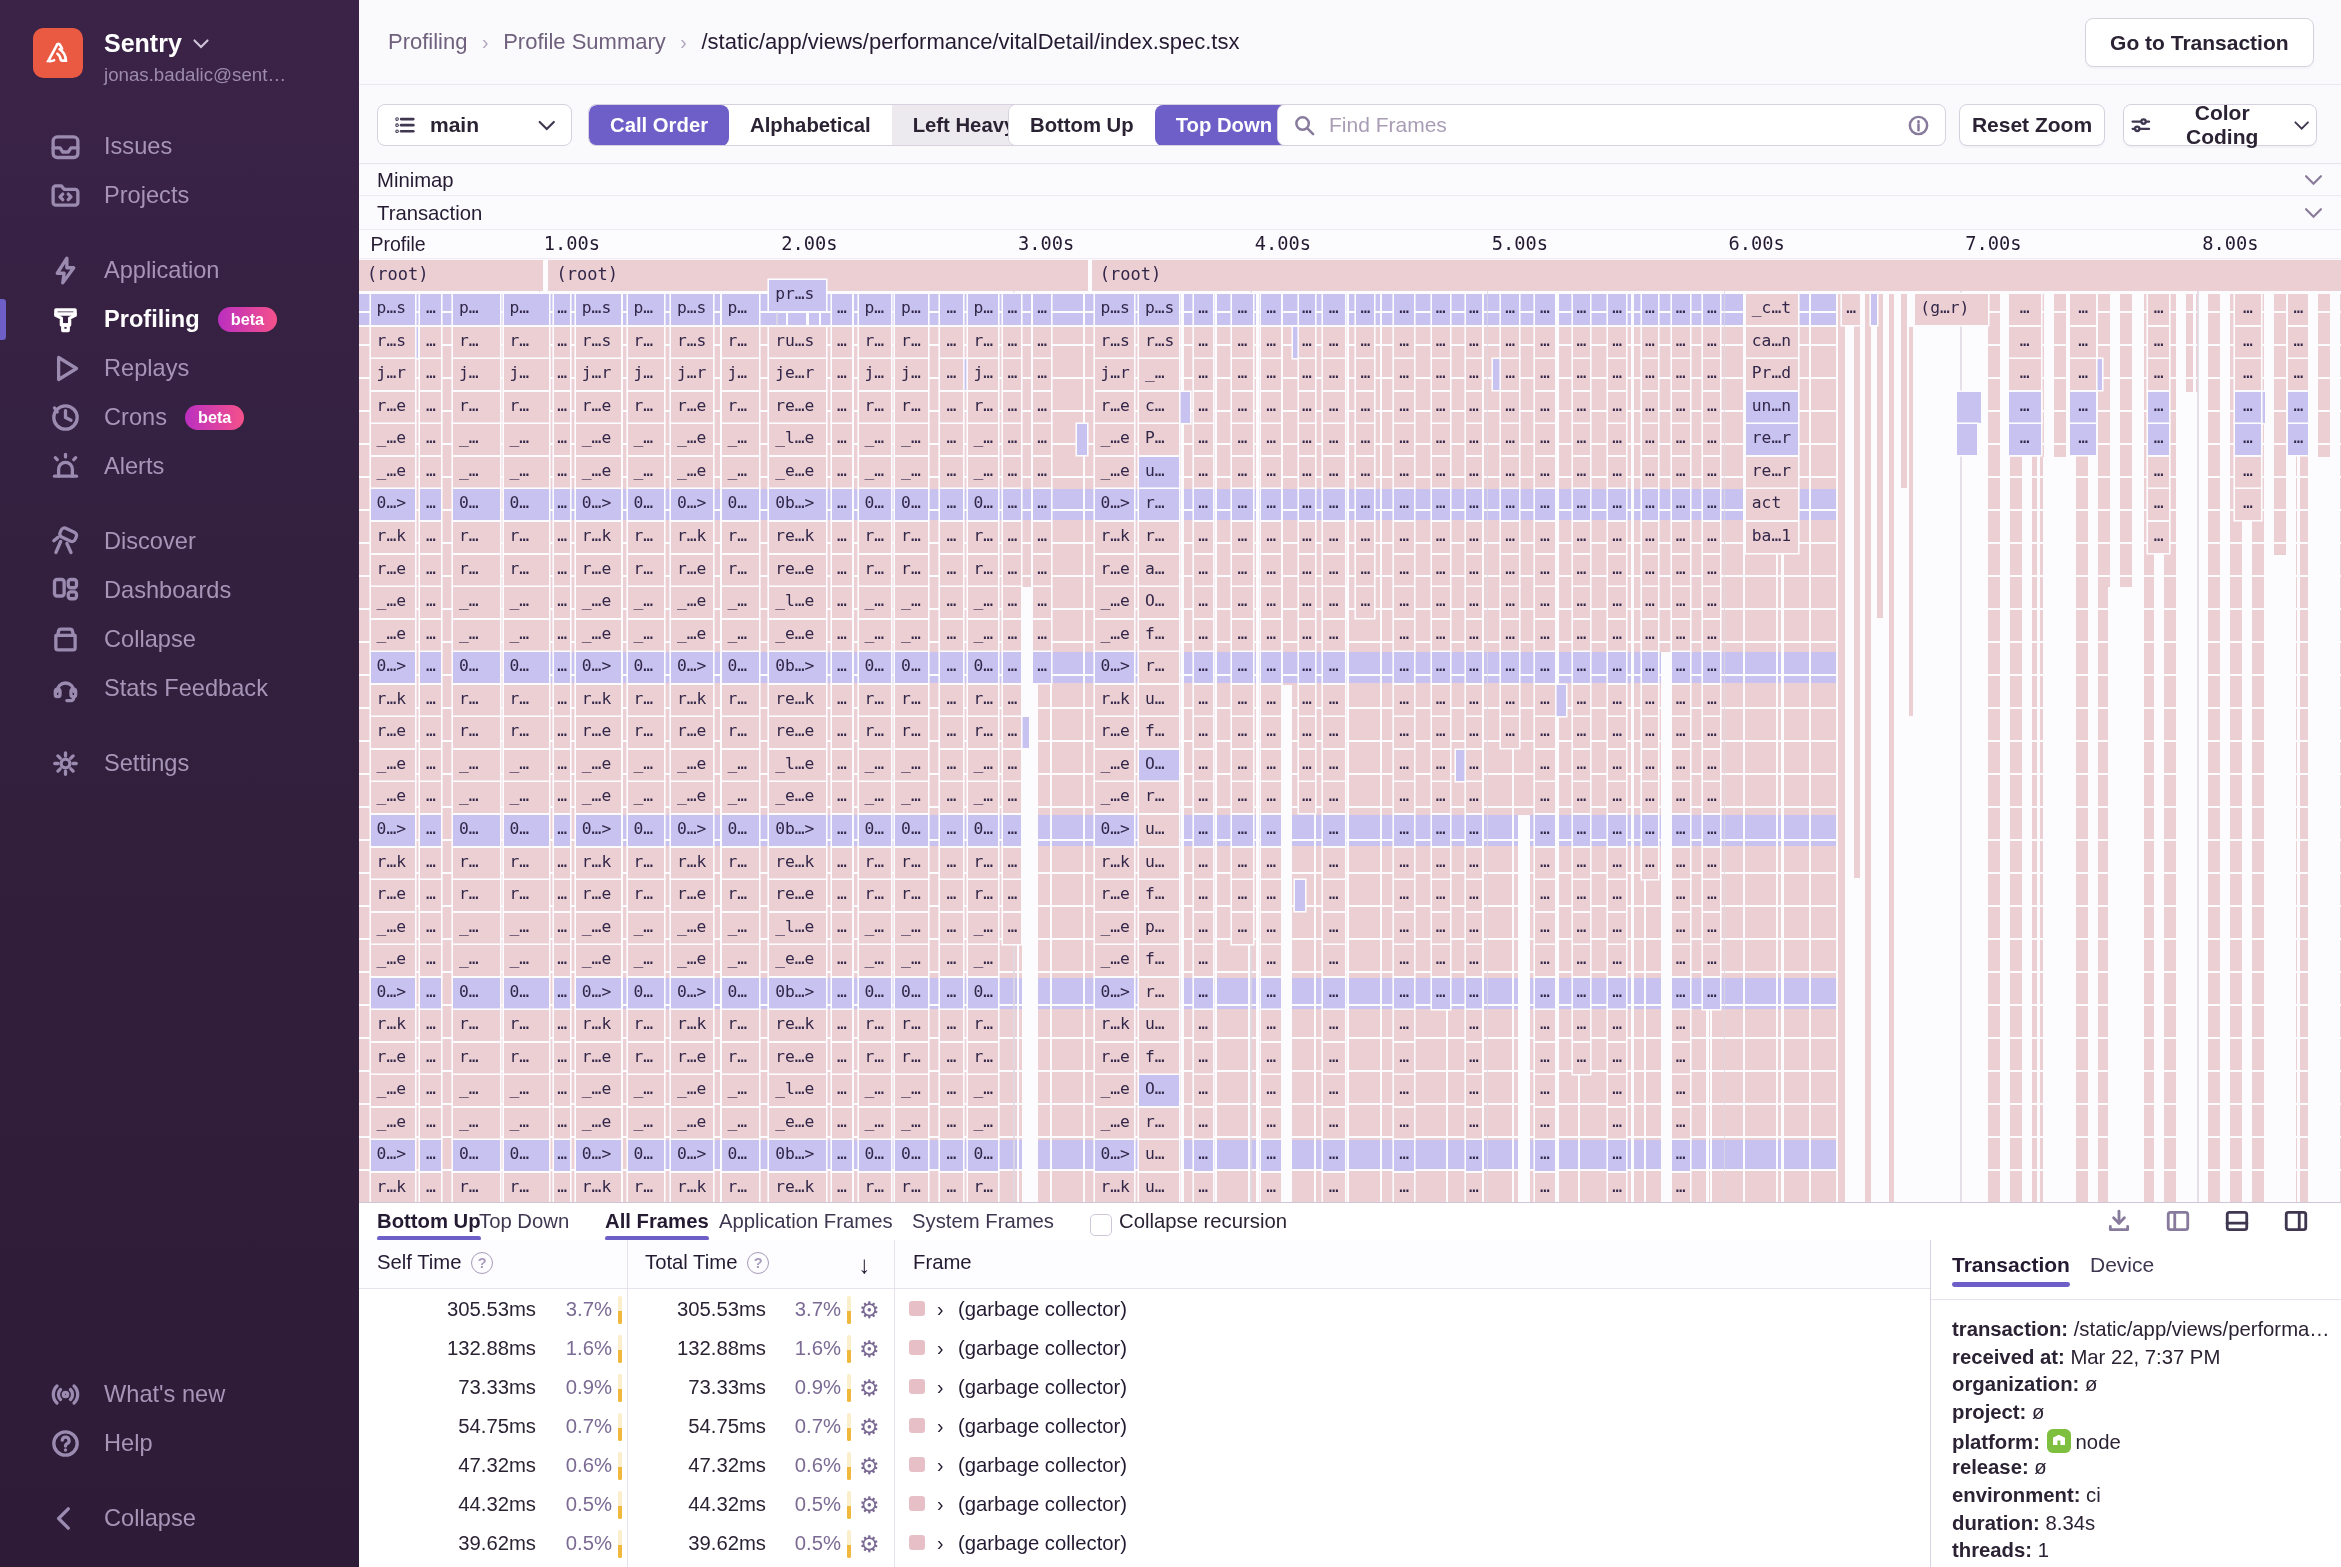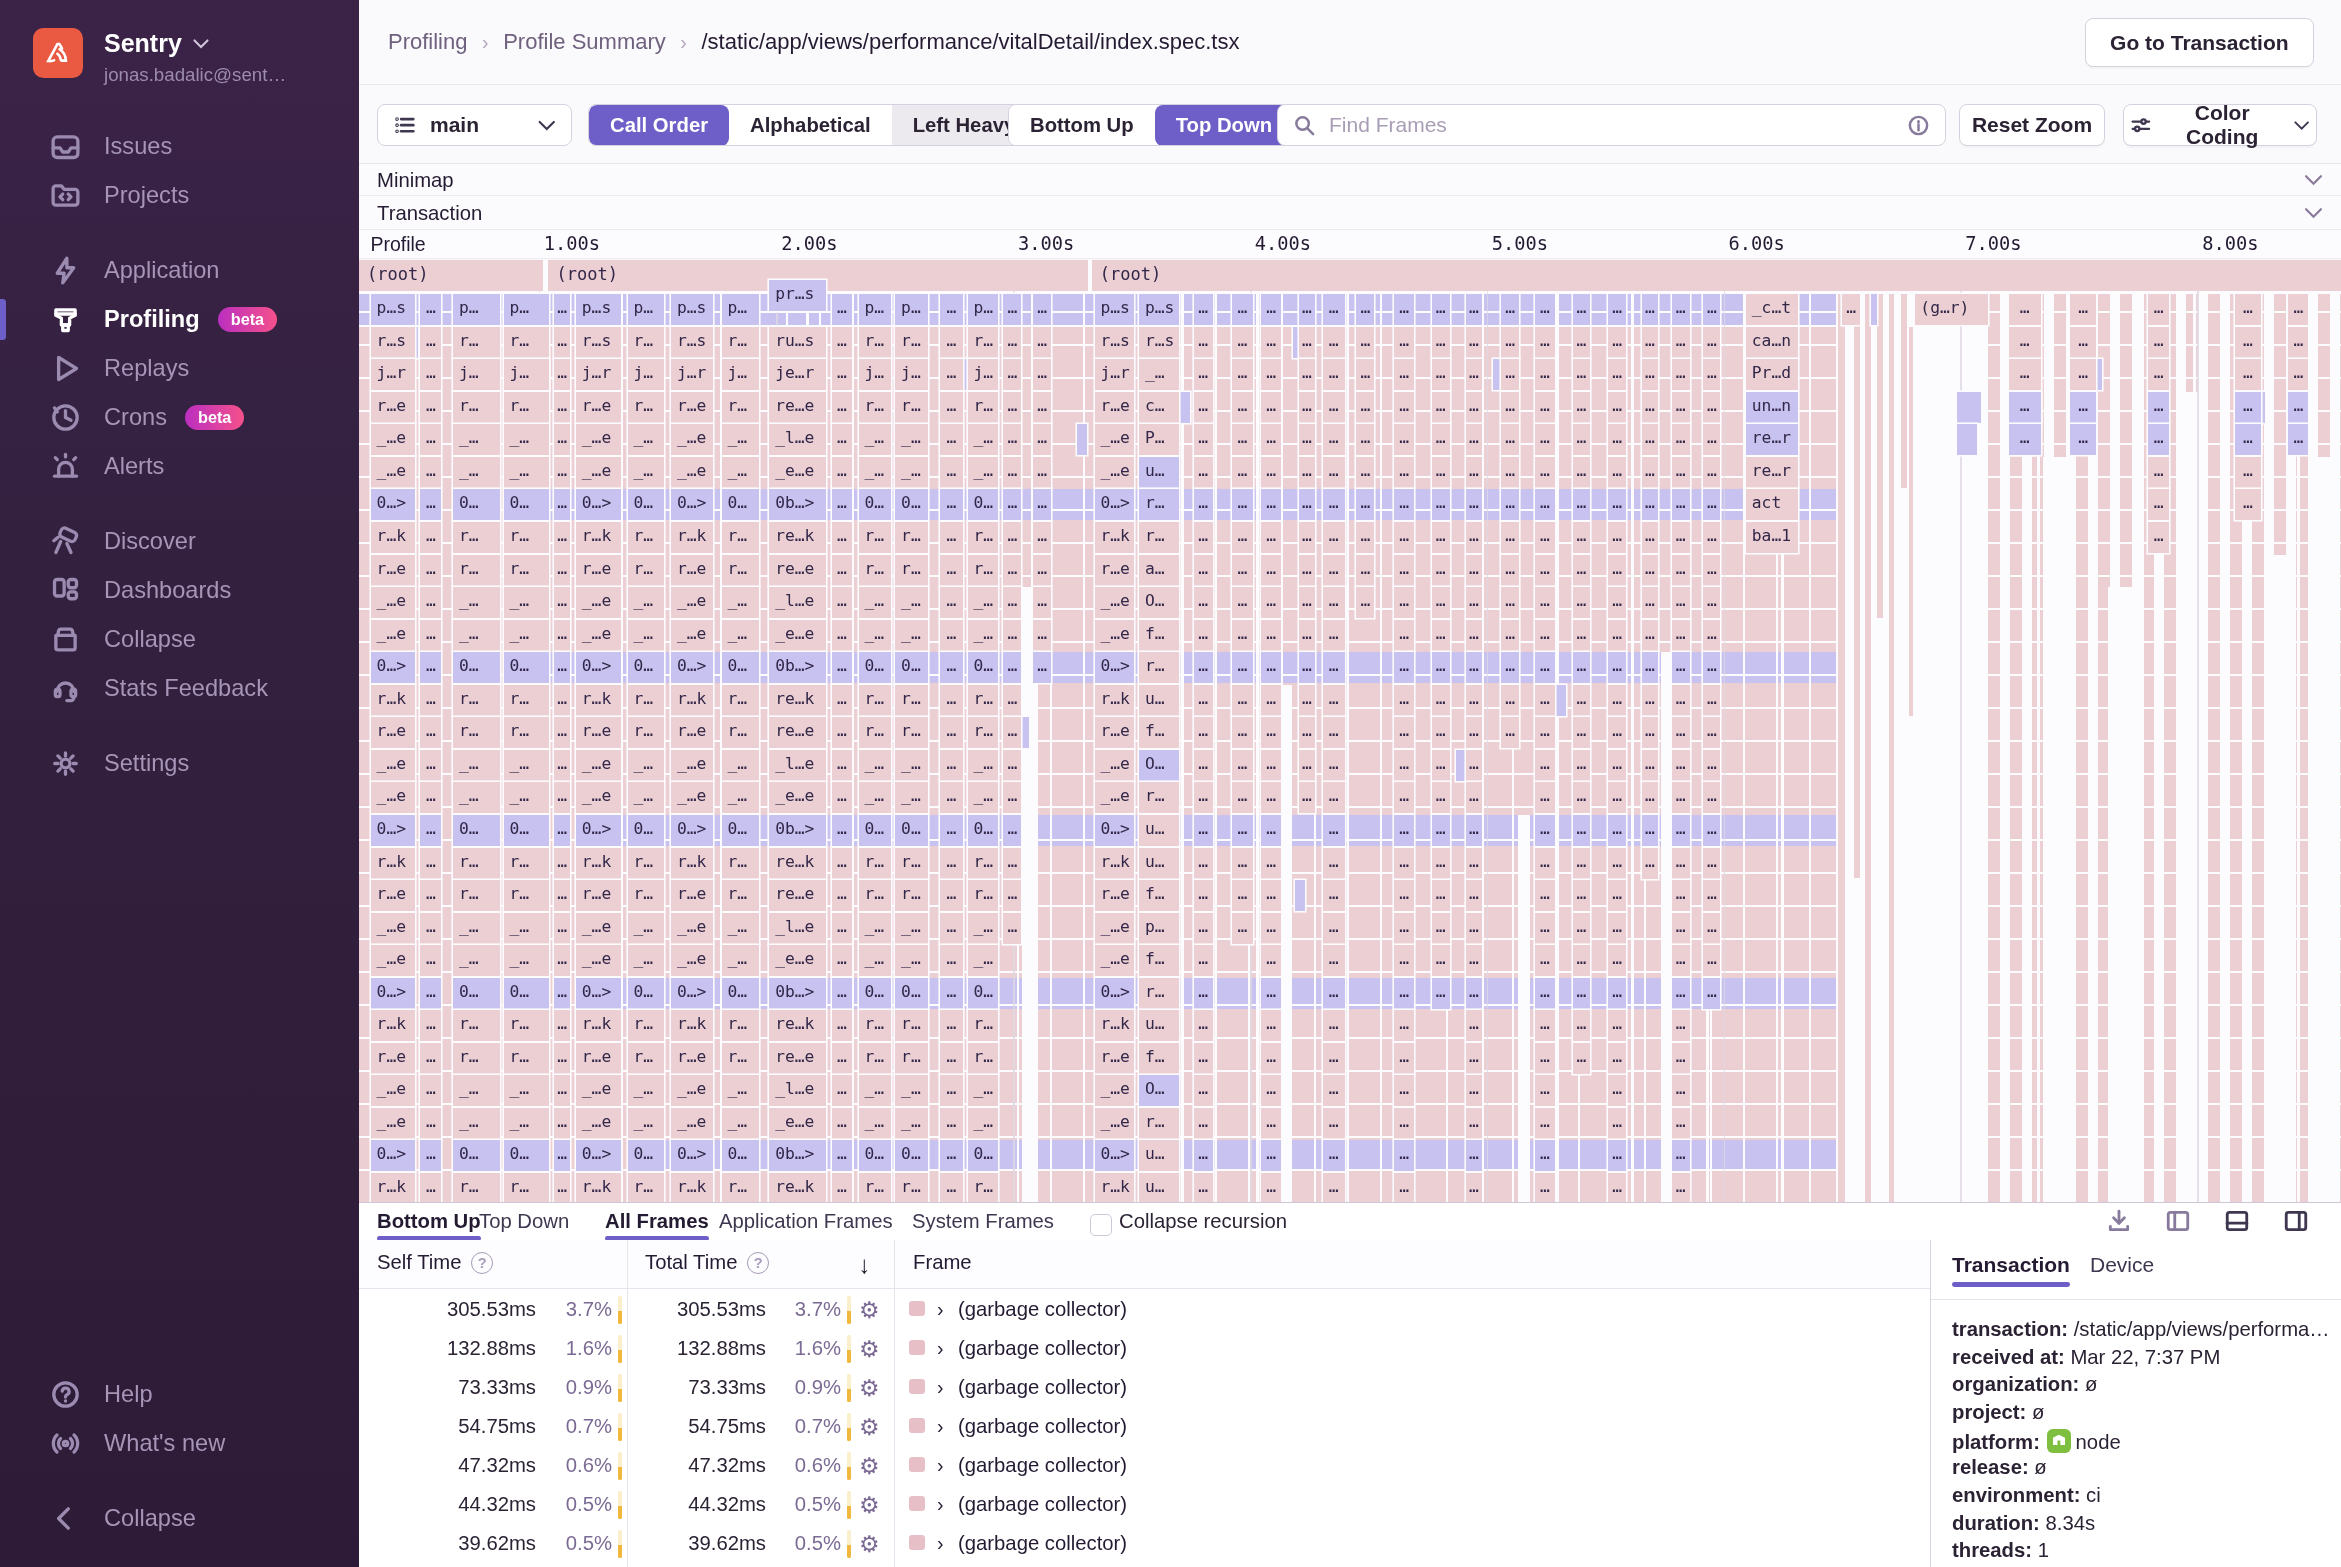--- a/index.html
+++ b/index.html
@@ -277,36 +277,36 @@
             </svg>
           </span>
           <span>Settings</span>
         </li>
       </ul>
     <div class="sidebar-bottom">
       <ul class="nav" id="nav-footer">
           <li class="nav-item">
             <span class="icn">
               <svg width="33" height="33" viewBox="0 0 24 24">
+                <circle cx="12" cy="12" r="1.6"></circle>
+                <path d="M8.4 15.6a5 5 0 0 1 0-7.2M15.6 8.4a5 5 0 0 1 0 7.2"></path>
+                <path d="M5.8 18.2a8.6 8.6 0 0 1 0-12.4M18.2 5.8a8.6 8.6 0 0 1 0 12.4"></path>
+              </svg>
+            </span>
+            <span>What's new</span>
+          </li>
+          <li class="nav-item">
+            <span class="icn">
+              <svg width="33" height="33" viewBox="0 0 24 24">
                 <circle cx="12" cy="12" r="8.5"></circle>
                 <path d="M9.6 9.6a2.5 2.5 0 1 1 3.4 2.6c-.8.3-1 .9-1 1.6"></path>
                 <line x1="12" y1="16.6" x2="12" y2="16.8"></line>
               </svg>
             </span>
             <span>Help</span>
-          </li>
-          <li class="nav-item">
-            <span class="icn">
-              <svg width="33" height="33" viewBox="0 0 24 24">
-                <circle cx="12" cy="12" r="1.6"></circle>
-                <path d="M8.4 15.6a5 5 0 0 1 0-7.2M15.6 8.4a5 5 0 0 1 0 7.2"></path>
-                <path d="M5.8 18.2a8.6 8.6 0 0 1 0-12.4M18.2 5.8a8.6 8.6 0 0 1 0 12.4"></path>
-              </svg>
-            </span>
-            <span>What's new</span>
           </li>
           <li class="nav-gap"></li>
           <li class="nav-item">
             <span class="icn">
               <svg width="33" height="33" viewBox="0 0 24 24">
                 <polyline points="14,5 7,12 14,19"></polyline>
               </svg>
             </span>
             <span>Collapse</span>
           </li>

